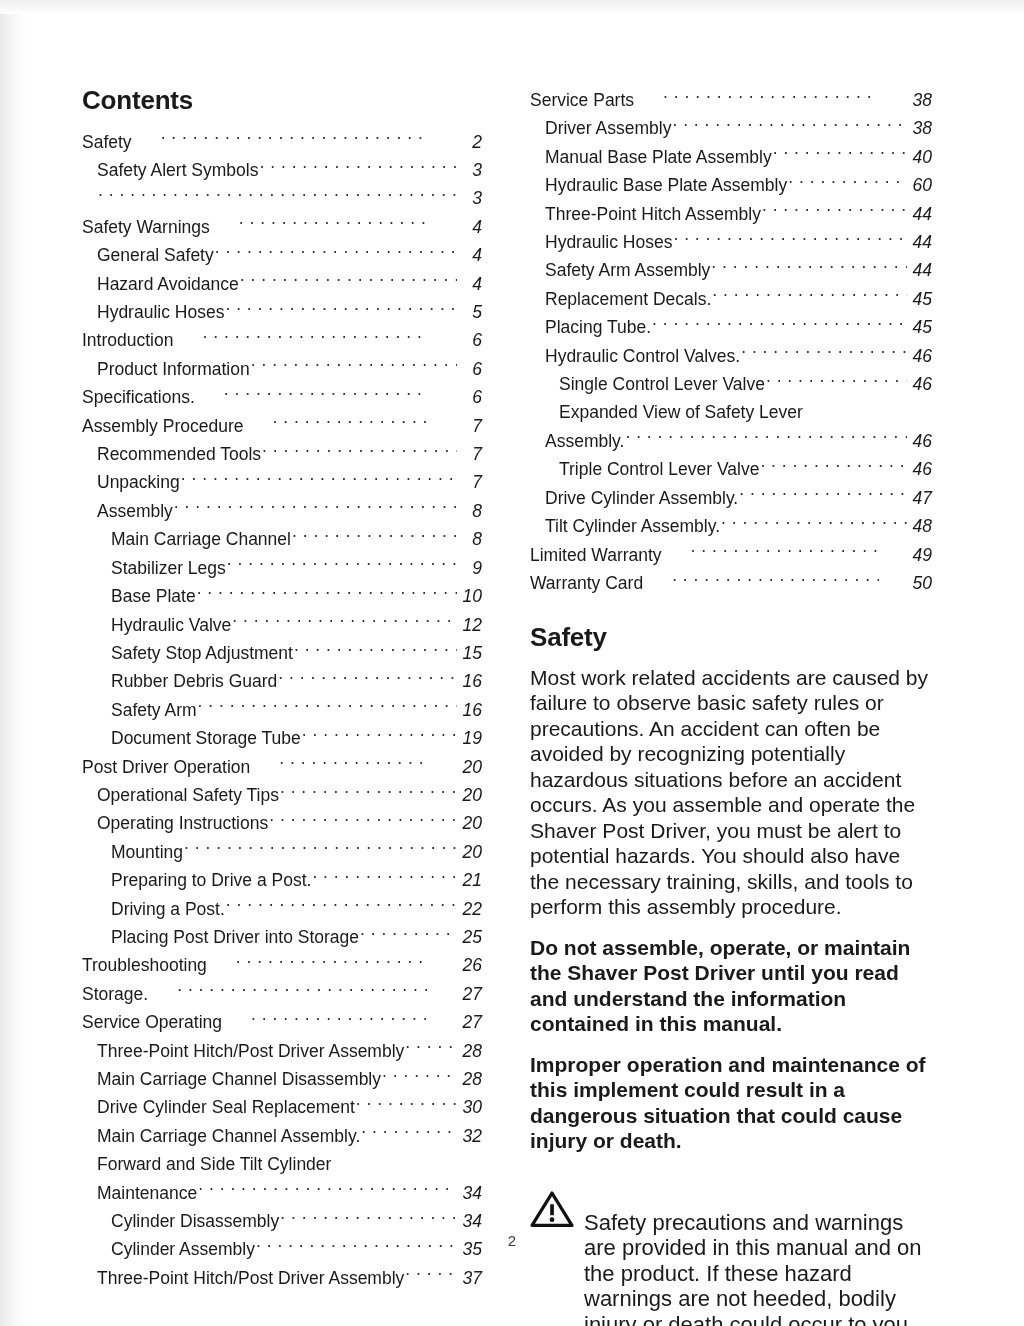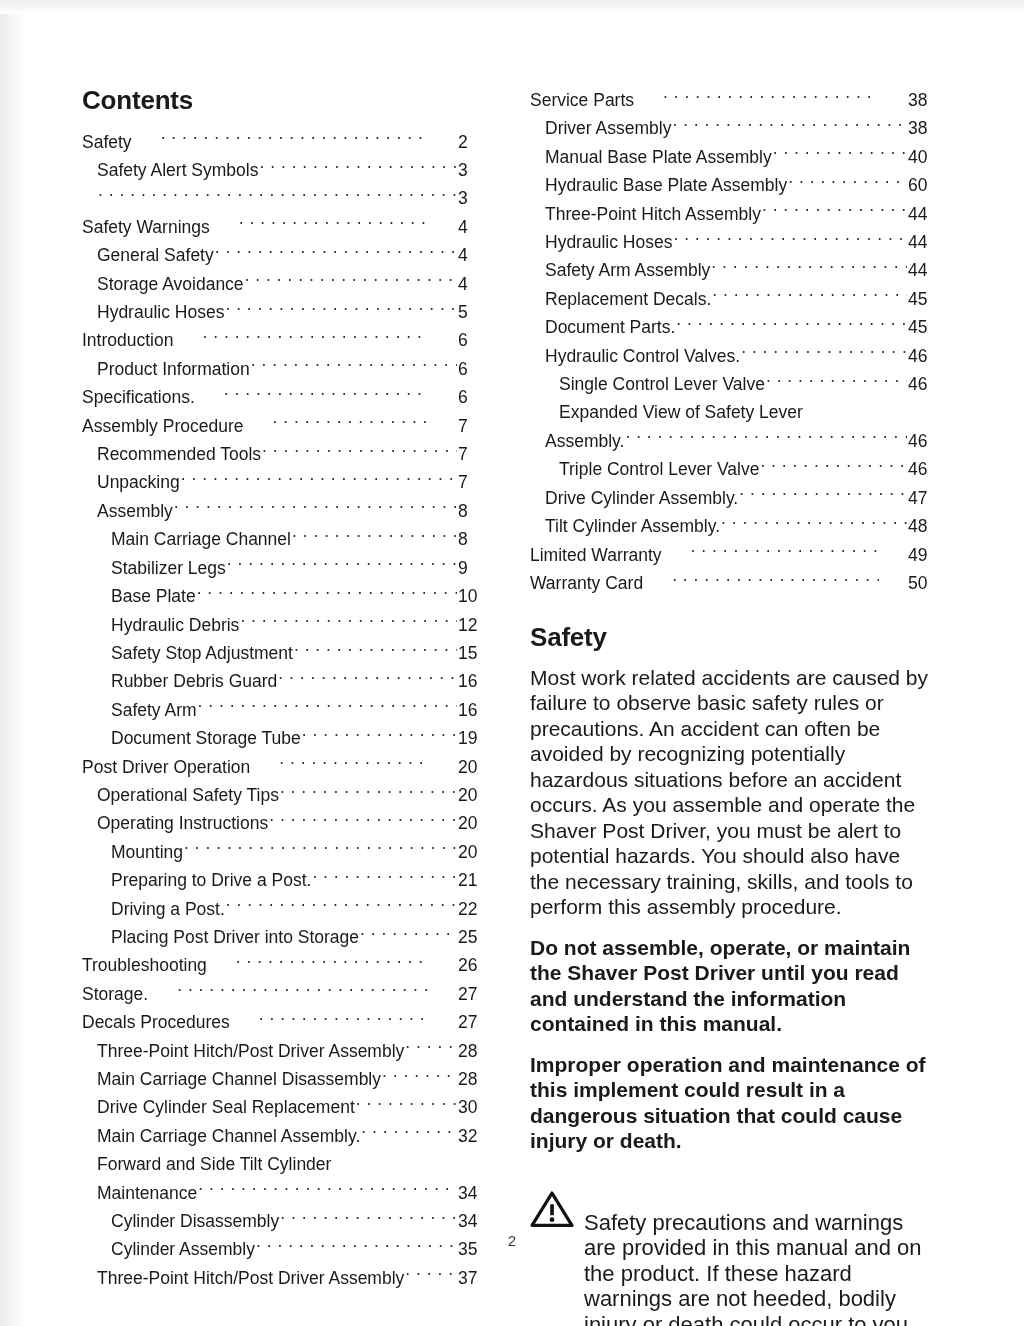--- a/index.html
+++ b/index.html
@@ -73,22 +73,23 @@
   .toc-entry .leader::before {
     content: ". . . . . . . . . . . . . . . . . . . . . . . . . . . . . . . . . . . . . . . . . . . . . . . . .";
     position: absolute;
     left: 0;
     bottom: 0;
     letter-spacing: 0.5px;
     color: #303030;
   }
   .toc-entry .pageno {
     flex: 0 0 auto;
-    text-align: left;
+    text-align: right;
     min-width: 24px;
+    font-style: italic;
   }
   .lvl0 { padding-left: 0px; gap: 28px; }
   .lvl1 { padding-left: 15px; }
   .lvl2 { padding-left: 29px; }
 
   
   .toc-entry.wrapped-first .leader::before { content: ""; }
   .toc-entry.wrapped-first .pageno { min-width: 0; }
 
   
@@ -158,21 +159,21 @@
             <span class="label">Safety Warnings</span>
             <span class="leader"></span>
             <span class="pageno">4</span>
           </div>
           <div class="toc-entry lvl1">
             <span class="label">General Safety</span>
             <span class="leader"></span>
             <span class="pageno">4</span>
           </div>
           <div class="toc-entry lvl1">
-            <span class="label">Storage Avoidance</span>
+            <span class="label">Hazard Avoidance</span>
             <span class="leader"></span>
             <span class="pageno">4</span>
           </div>
           <div class="toc-entry lvl1">
             <span class="label">Hydraulic Hoses</span>
             <span class="leader"></span>
             <span class="pageno">5</span>
           </div>
           <div class="toc-entry lvl0">
             <span class="label">Introduction</span>
@@ -218,21 +219,21 @@
             <span class="label">Stabilizer Legs</span>
             <span class="leader"></span>
             <span class="pageno">9</span>
           </div>
           <div class="toc-entry lvl2">
             <span class="label">Base Plate</span>
             <span class="leader"></span>
             <span class="pageno">10</span>
           </div>
           <div class="toc-entry lvl2">
-            <span class="label">Hydraulic Debris</span>
+            <span class="label">Hydraulic Valve</span>
             <span class="leader"></span>
             <span class="pageno">12</span>
           </div>
           <div class="toc-entry lvl2">
             <span class="label">Safety Stop Adjustment</span>
             <span class="leader"></span>
             <span class="pageno">15</span>
           </div>
           <div class="toc-entry lvl2">
             <span class="label">Rubber Debris Guard</span>
@@ -288,21 +289,21 @@
             <span class="label">Troubleshooting</span>
             <span class="leader"></span>
             <span class="pageno">26</span>
           </div>
           <div class="toc-entry lvl0">
             <span class="label">Storage.</span>
             <span class="leader"></span>
             <span class="pageno">27</span>
           </div>
           <div class="toc-entry lvl0">
-            <span class="label">Decals Procedures</span>
+            <span class="label">Service Operating</span>
             <span class="leader"></span>
             <span class="pageno">27</span>
           </div>
           <div class="toc-entry lvl1">
             <span class="label">Three-Point Hitch/Post Driver Assembly</span>
             <span class="leader"></span>
             <span class="pageno">28</span>
           </div>
           <div class="toc-entry lvl1">
             <span class="label">Main Carriage Channel Disassembly</span>
@@ -383,21 +384,21 @@
             <span class="label">Safety Arm Assembly</span>
             <span class="leader"></span>
             <span class="pageno">44</span>
           </div>
           <div class="toc-entry lvl1">
             <span class="label">Replacement Decals.</span>
             <span class="leader"></span>
             <span class="pageno">45</span>
           </div>
           <div class="toc-entry lvl1">
-            <span class="label">Document Parts.</span>
+            <span class="label">Placing Tube.</span>
             <span class="leader"></span>
             <span class="pageno">45</span>
           </div>
           <div class="toc-entry lvl1">
             <span class="label">Hydraulic Control Valves.</span>
             <span class="leader"></span>
             <span class="pageno">46</span>
           </div>
           <div class="toc-entry lvl2">
             <span class="label">Single Control Lever Valve</span>

